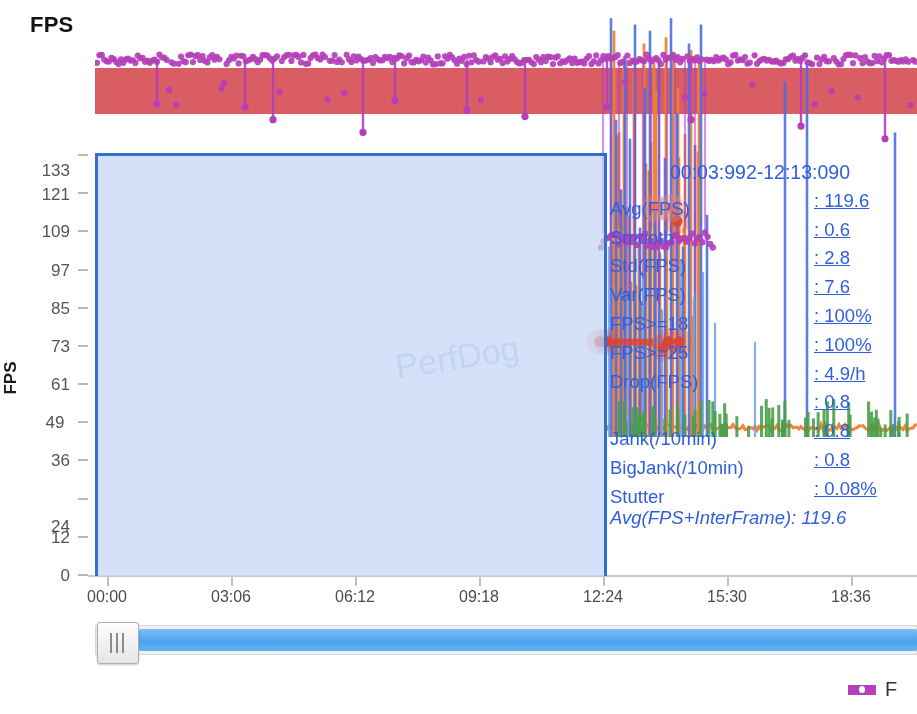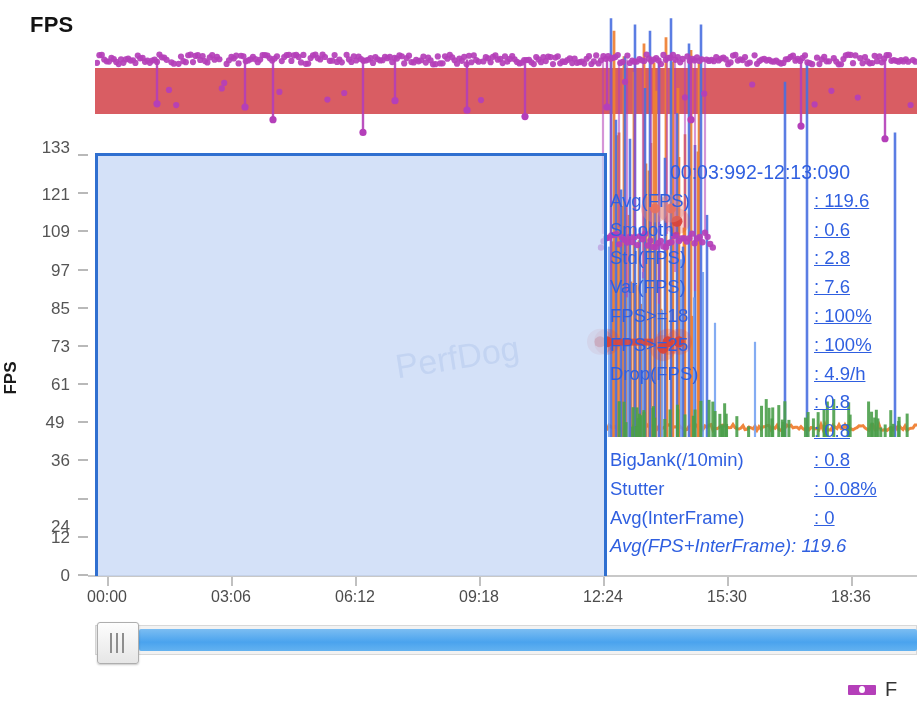--- a/index.html
+++ b/index.html
@@ -75,21 +75,21 @@
   .tooltip{
     position:absolute;left:610px;top:158px;
     width:300px;
     color:#2f5fe0;
     font-size:18.5px;
     line-height:28.8px;
     white-space:nowrap;
   }
   .tip-time{font-size:19.5px;text-align:center;}
   .tip-row{position:relative;height:28.8px;}
-  .tip-k{position:absolute;left:0;}
+  .tip-k{position:absolute;left:0;margin-top:8px;}
   .tip-v{position:absolute;left:204px;text-decoration:underline;}
   .tip-row.wide .tip-k{position:static;}
   .tip-row.wide{white-space:nowrap;font-style:italic;}
 
   .scroll-track{
     position:absolute;left:95px;top:625px;width:822px;height:30px;
     background:#f2f2f2;border:1px solid #d8d8d8;box-sizing:border-box;
   }
   .scroll-thumb{
     position:absolute;left:139px;top:629px;width:778px;height:22px;
@@ -127,21 +127,21 @@
 </head>
 <body>
 
 <div class="chart-title">FPS</div>
 
 <div class="top-band"></div>
 
 <div class="y-axis-title">FPS</div>
 
 <div id="yticks">
-    <div class="ytick" style="top: 147px; left: 8px;">133</div>
+    <div class="ytick" style="top: 170px; left: 8px;">133</div>
     <div class="ytick-line" style="top: 154px;"></div>
     <div class="ytick" style="top: 194px; left: 8px;">121</div>
     <div class="ytick-line" style="top: 192.182px;"></div>
     <div class="ytick" style="top: 231.364px; left: 8px;">109</div>
     <div class="ytick-line" style="top: 230.364px;"></div>
     <div class="ytick" style="top: 270px; left: 8px;">97</div>
     <div class="ytick-line" style="top: 268.545px;"></div>
     <div class="ytick" style="top: 307.727px; left: 8px;">85</div>
     <div class="ytick-line" style="top: 306.727px;"></div>
     <div class="ytick" style="top: 345.909px; left: 8px;">73</div>
@@ -789,33 +789,30 @@
         <span class="tip-v">: 100%</span>
       </div>
       <div class="tip-row">
         <span class="tip-k">Drop(FPS)</span>
         <span class="tip-v">: 4.9/h</span>
       </div>
       <div class="tip-row">
         <span class="tip-v">: 0.8</span>
       </div>
       <div class="tip-row">
+        <span class="tip-k">Jank(/10min)</span>
         <span class="tip-v">: 0.8</span>
       </div>
       <div class="tip-row">
         <span class="tip-k">BigJank(/10min)</span>
         <span class="tip-v">: 0.8</span>
       </div>
       <div class="tip-row">
         <span class="tip-k">Stutter</span>
         <span class="tip-v">: 0.08%</span>
-      </div>
-      <div class="tip-row">
-        <span class="tip-k">Avg(InterFrame)</span>
-        <span class="tip-v">: 0</span>
       </div>
     </div>
   <div class="tip-row wide">
     <span class="tip-k">Avg(FPS+InterFrame): 119.6</span>
   </div>
 </div>
 
 <div class="scroll-track"></div>
 <div class="scroll-thumb"></div>
 <div class="scroll-handle">

